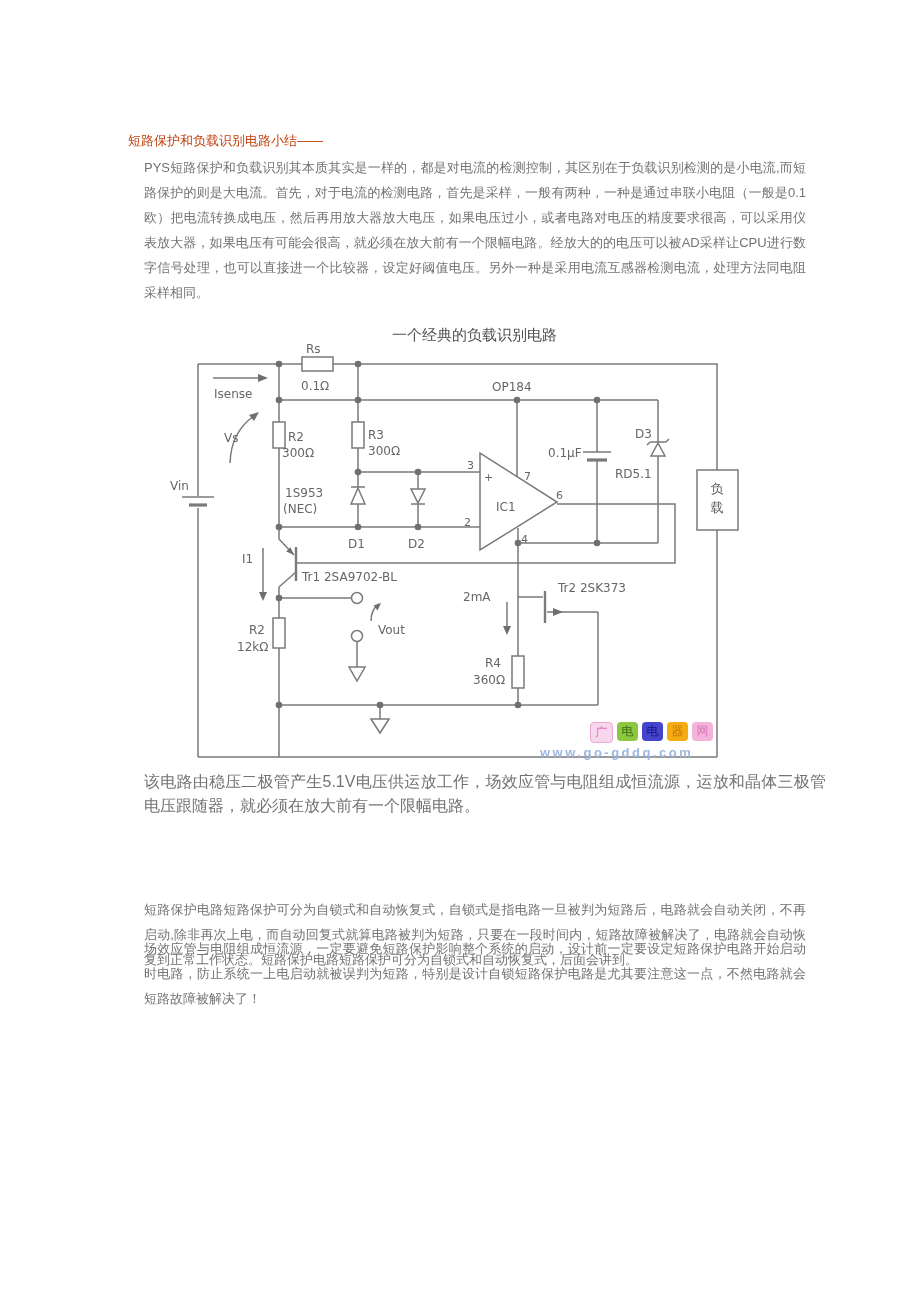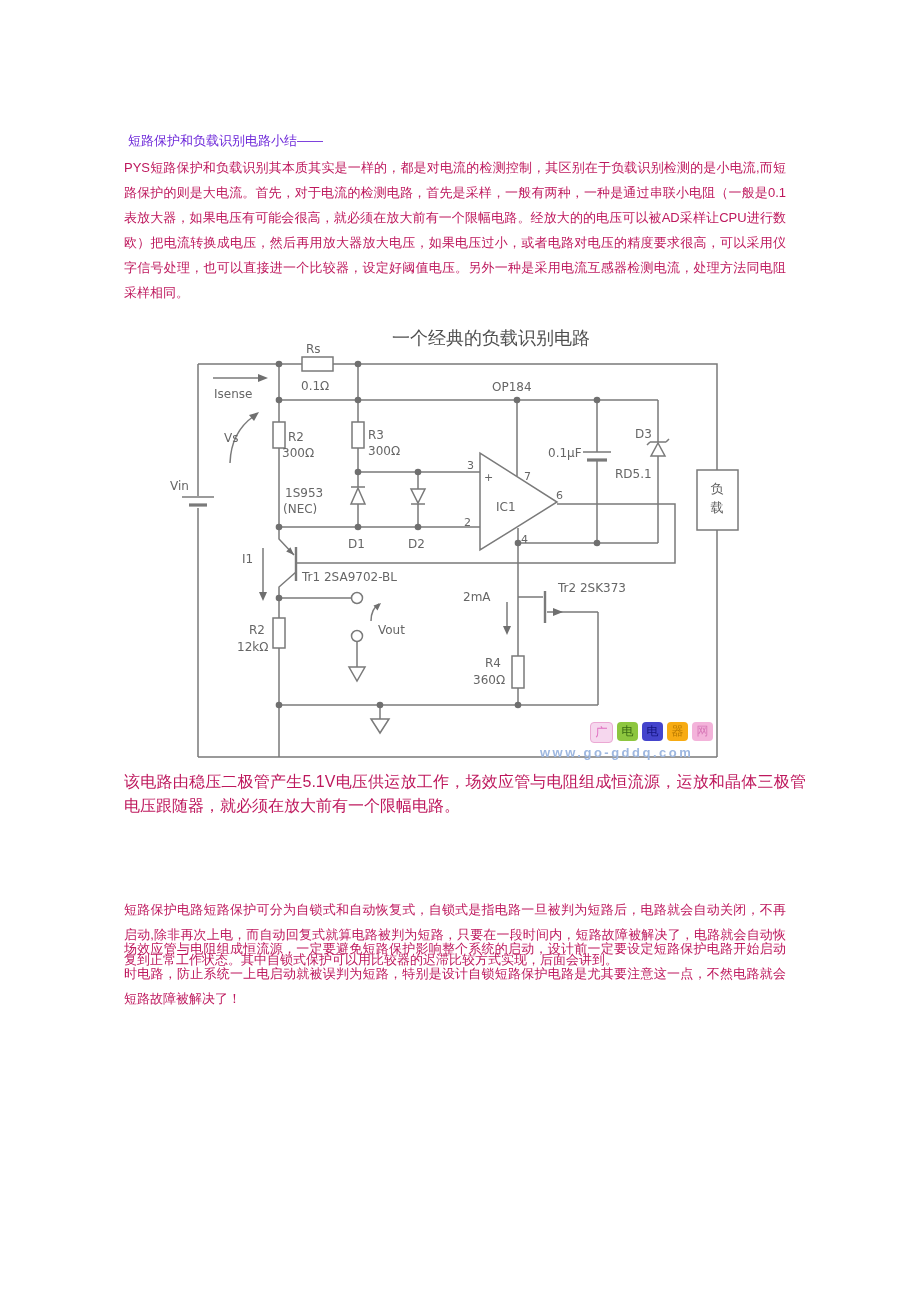--- a/index.html
+++ b/index.html
@@ -1,25 +1,25 @@
 <!DOCTYPE html>
 <html><head>
 <meta charset="utf-8">
 <style>
   html,body{margin:0;padding:0;background:#ffffff;}
   .page{position:relative;width:920px;height:1303px;background:#ffffff;overflow:hidden;
         font-family:"Liberation Sans","DejaVu Sans",sans-serif;color:#2a2a2a;}
   .doc-title{position:absolute;left:128px;top:128px;width:662px;font-size:13px;
-             line-height:25px;white-space:nowrap;color:#6d28d9;}
-  .para{position:absolute;left:124px;color:#be185d;}
+             line-height:25px;white-space:nowrap;color:#c2410c;}
+  .para{position:absolute;left:144px;color:#737373;}
   .para .tline{width:662px;height:25px;line-height:25px;font-size:13px;
                text-align:justify;text-align-last:justify;overflow:hidden;}
   .para .tline.short{text-align-last:left;}
   .para.big .tline{width:682px;height:24px;line-height:24px;font-size:16px;}
-  .fig-caption{position:absolute;left:392px;top:326px;font-size:18px;color:#4f4f4f;
+  .fig-caption{position:absolute;left:392px;top:326px;font-size:15px;color:#4f4f4f;
                white-space:nowrap;}
   svg.circuit{position:absolute;left:0;top:0;}
   .w{stroke:#7a7a7a;stroke-width:1.5;fill:none;}
   .w2{stroke:#7a7a7a;stroke-width:3.2;fill:none;}
   .w3{stroke:#7a7a7a;stroke-width:2.4;fill:none;}
   .dot{fill:#6f6f6f;stroke:none;}
   .ah{fill:#6f6f6f;stroke:none;}
   .lbl{font-family:"DejaVu Sans",sans-serif;font-size:12px;fill:#666666;}
   .pin{font-family:"DejaVu Sans",sans-serif;font-size:11px;fill:#666666;}
   .cjk{font-size:13px;fill:#5e5e5e;}
@@ -32,22 +32,22 @@
 </head>
 <body>
 
 <div class="page">
 
   <div class="doc-title">短路保护和负载识别电路小结——</div>
 
   <div class="para" style="top:155px;">
     <div class="tline">PYS短路保护和负载识别其本质其实是一样的，都是对电流的检测控制，其区别在于负载识别检测的是小电流,而短</div>
     <div class="tline">路保护的则是大电流。首先，对于电流的检测电路，首先是采样，一般有两种，一种是通过串联小电阻（一般是0.1</div>
+    <div class="tline">欧）把电流转换成电压，然后再用放大器放大电压，如果电压过小，或者电路对电压的精度要求很高，可以采用仪</div>
     <div class="tline">表放大器，如果电压有可能会很高，就必须在放大前有一个限幅电路。经放大的的电压可以被AD采样让CPU进行数</div>
-    <div class="tline">欧）把电流转换成电压，然后再用放大器放大电压，如果电压过小，或者电路对电压的精度要求很高，可以采用仪</div>
     <div class="tline">字信号处理，也可以直接进一个比较器，设定好阈值电压。另外一种是采用电流互感器检测电流，处理方法同电阻</div>
     <div class="tline short">采样相同。</div>
   </div>
 
   <div class="fig-caption">一个经典的负载识别电路</div>
 
   <svg class="circuit" width="920" height="790" viewBox="0 0 920 790">
 
     <g>
       <path class="w" d="M198,364 H302 M333,364 H717 V470 M717,530 V757 M717,757 H198 M198,757 V508 M198,496 V364"></path>
@@ -202,21 +202,21 @@
   <div class="wm-text" style="color:#9db7e0">www.go-gddq.com</div>
 
   <div class="para big" style="top:770px;">
     <div class="tline">该电路由稳压二极管产生5.1V电压供运放工作，场效应管与电阻组成恒流源，运放和晶体三极管构成</div>
     <div class="tline short">电压跟随器，就必须在放大前有一个限幅电路。</div>
   </div>
 
   <div class="para" style="top:853px;margin-top:44px;">
     <div class="tline">短路保护电路短路保护可分为自锁式和自动恢复式，自锁式是指电路一旦被判为短路后，电路就会自动关闭，不再</div>
     <div class="tline">启动,除非再次上电，而自动回复式就算电路被判为短路，只要在一段时间内，短路故障被解决了，电路就会自动恢</div>
-    <div class="tline short">复到正常工作状态。其中自锁式保护可以用比较器的迟滞比较方式实现，后面会讲到。</div>
+    <div class="tline short">复到正常工作状态。短路保护电路短路保护可分为自锁式和自动恢复式，后面会讲到。</div>
   </div>
 
   <div class="para" style="top:936px;">
     <div class="tline">场效应管与电阻组成恒流源，一定要避免短路保护影响整个系统的启动，设计前一定要设定短路保护电路开始启动延</div>
     <div class="tline">时电路，防止系统一上电启动就被误判为短路，特别是设计自锁短路保护电路是尤其要注意这一点，不然电路就会</div>
     <div class="tline short">短路故障被解决了！</div>
   </div>
 
 </div>
 

